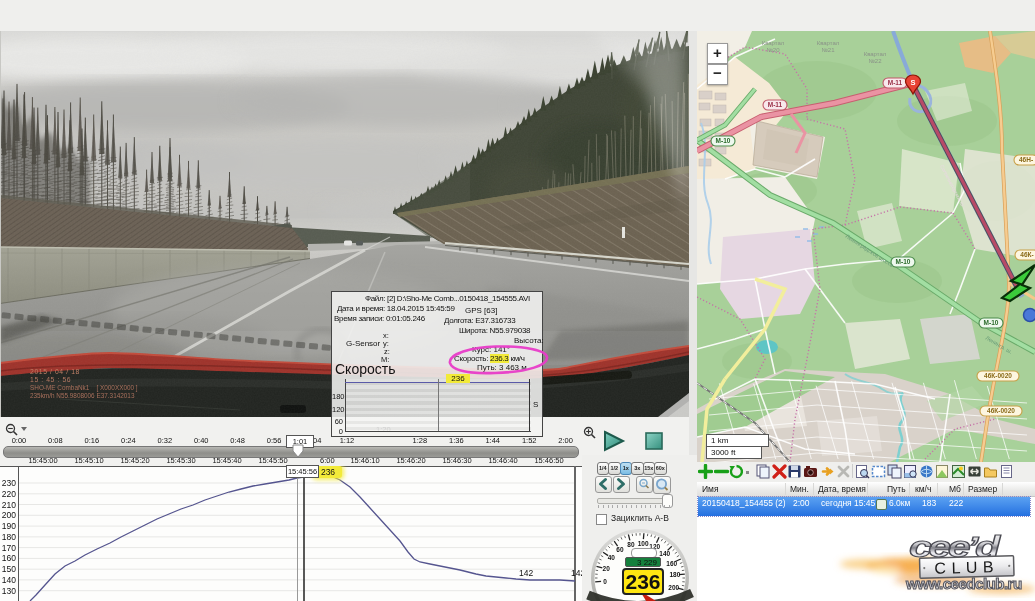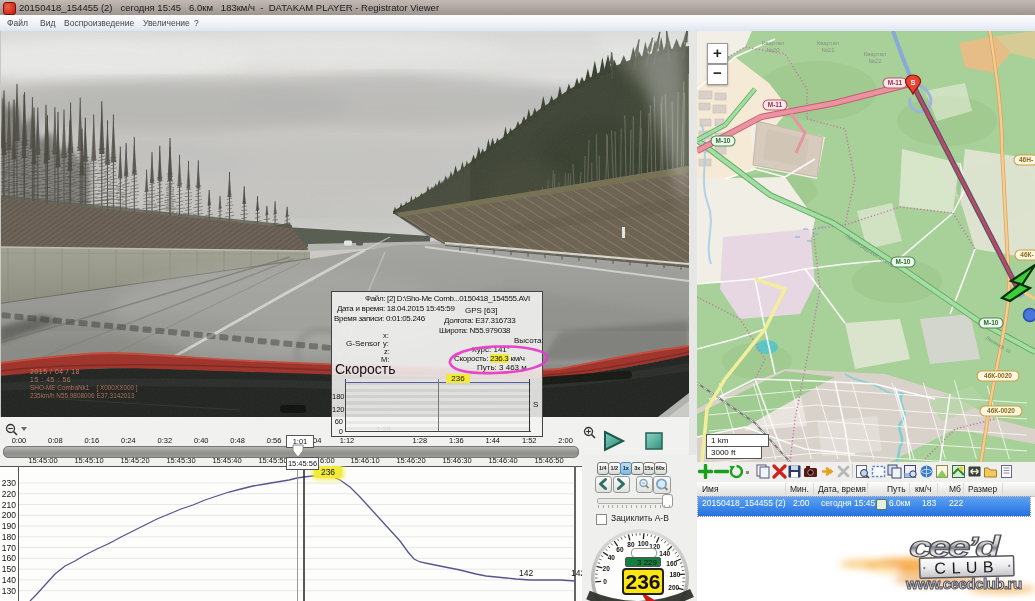--- a/index.html
+++ b/index.html
@@ -1,30 +1,19 @@
 <!DOCTYPE html>
 <html><head><meta charset="utf-8"><style>
 *{margin:0;padding:0;box-sizing:content-box}
 html,body{width:1035px;height:601px;overflow:hidden;font-family:"Liberation Sans",sans-serif}
 #root{position:relative;width:1035px;height:601px;background:#efefed}
 </style></head><body>
 <div id="root">
 
-<div style="position:absolute;left:0;top:0;width:1035px;height:15px;background:linear-gradient(#c3bab6,#a99f9b 70%,#9e9490);border-bottom:1px solid #8a807c">
- <div style="position:absolute;left:3px;top:2px;width:11px;height:11px;background:radial-gradient(circle at 35% 35%,#f06048,#c01808);border-radius:3px;border:1px solid #801000"></div>
- <div style="position:absolute;left:19px;top:2px;font-size:9.5px;color:#1a1a1a;white-space:nowrap">20150418_154455 (2)&nbsp;&nbsp;&nbsp;сегодня 15:45&nbsp;&nbsp;&nbsp;6.0км&nbsp;&nbsp;&nbsp;183км/ч&nbsp;&nbsp;-&nbsp;&nbsp;DATAKAM PLAYER - Registrator Viewer</div>
-</div>
 
-<div style="position:absolute;left:0;top:15px;width:1035px;height:16px;background:linear-gradient(#fdfdfe,#eef1f7 60%,#dfe5f0);border-bottom:1px solid #b8b8b6">
- <div style="position:absolute;left:7px;top:3px;font-size:8.5px;color:#444">Файл</div>
- <div style="position:absolute;left:40px;top:3px;font-size:8.5px;color:#444">Вид</div>
- <div style="position:absolute;left:64px;top:3px;font-size:8.5px;color:#444">Воспроизведение</div>
- <div style="position:absolute;left:143px;top:3px;font-size:8.5px;color:#444">Увеличение</div>
- <div style="position:absolute;left:194px;top:3px;font-size:8.5px;color:#444">?</div>
-</div>
 
 <div style="position:absolute;left:0;top:31px;width:689px;height:386px;background:#8a8a86;overflow:hidden">
 <svg width="689" height="386" viewBox="0 0 689 386" style="position:absolute;left:0;top:0">
 <defs>
 <linearGradient id="sky" x1="0" y1="0" x2="0" y2="1">
  <stop offset="0" stop-color="#dadad8"></stop>
             <stop offset="0.35" stop-color="#cac9c5"></stop>
  <stop offset="0.75" stop-color="#c6c5c1"></stop>
             <stop offset="1" stop-color="#cbcac6"></stop>
 </linearGradient>
@@ -887,21 +876,21 @@
 <div style="position:absolute;left:113px;top:38.5px;width:44px;text-align:center;font:7.5px 'Liberation Sans',sans-serif;color:#111">15:45:20</div>
 <div style="position:absolute;left:159px;top:38.5px;width:44px;text-align:center;font:7.5px 'Liberation Sans',sans-serif;color:#111">15:45:30</div>
 <div style="position:absolute;left:205px;top:38.5px;width:44px;text-align:center;font:7.5px 'Liberation Sans',sans-serif;color:#111">15:45:40</div>
 <div style="position:absolute;left:251px;top:38.5px;width:44px;text-align:center;font:7.5px 'Liberation Sans',sans-serif;color:#111">15:45:50</div>
 <div style="position:absolute;left:320px;top:38.5px;font:7.5px 'Liberation Sans',sans-serif;color:#111">6:00</div>
 <div style="position:absolute;left:343px;top:38.5px;width:44px;text-align:center;font:7.5px 'Liberation Sans',sans-serif;color:#111">15:46:10</div>
 <div style="position:absolute;left:389px;top:38.5px;width:44px;text-align:center;font:7.5px 'Liberation Sans',sans-serif;color:#111">15:46:20</div>
 <div style="position:absolute;left:435px;top:38.5px;width:44px;text-align:center;font:7.5px 'Liberation Sans',sans-serif;color:#111">15:46:30</div>
 <div style="position:absolute;left:481px;top:38.5px;width:44px;text-align:center;font:7.5px 'Liberation Sans',sans-serif;color:#111">15:46:40</div>
 <div style="position:absolute;left:527px;top:38.5px;width:44px;text-align:center;font:7.5px 'Liberation Sans',sans-serif;color:#111">15:46:50</div>
-<div style="position:absolute;left:286px;top:40px;width:31px;height:11px;background:#fff;border:1px solid #555;font:7.5px/11px 'Liberation Sans',sans-serif;text-align:center;color:#111;z-index:3">15:45:56</div>
+<div style="position:absolute;left:286px;top:48px;width:31px;height:11px;background:#fff;border:1px solid #555;font:7.5px/11px 'Liberation Sans',sans-serif;text-align:center;color:#111;z-index:3">15:45:56</div>
 <svg width="24" height="24" style="position:absolute;left:602px;top:13px">
         <defs>
           <linearGradient id="pg" x1="0" y1="0" x2="1" y2="1">
             <stop offset="0" stop-color="#7ecfc0"></stop>
             <stop offset="1" stop-color="#2e8876"></stop>
           </linearGradient>
         </defs>
         <polygon points="3,2 21,11 3,20" fill="url(#pg)" stroke="#1d5a4c" stroke-width="2"></polygon>
       </svg>
 <svg width="22" height="22" style="position:absolute;left:644px;top:14px">
@@ -1363,21 +1352,21 @@
         </g>
 </svg>
 </div>
 
 <div style="position:absolute;left:331px;top:291px;width:212px;height:146px;background:rgba(243,243,241,0.88);border:1px solid #444;box-sizing:border-box;font-family:'Liberation Sans',sans-serif;color:#111;z-index:20">
 <div style="position:absolute;left:33px;top:2px;font-size:8px;white-space:nowrap;letter-spacing:-0.35px">Файл: [2] D:\Sho-Me Comb...0150418_154555.AVI</div>
 <div style="position:absolute;left:5px;top:12px;font-size:8px;white-space:nowrap;letter-spacing:-0.3px">Дата и время: 18.04.2015 15:45:59</div>
 <div style="position:absolute;left:2px;top:22px;font-size:8px;white-space:nowrap;letter-spacing:-0.3px">Время записи: 0:01:05.246</div>
 <div style="position:absolute;left:133px;top:14px;font-size:8px;white-space:nowrap;">GPS [63]</div>
 <div style="position:absolute;left:112px;top:24px;font-size:8px;white-space:nowrap;letter-spacing:-0.3px">Долгота: E37.316733</div>
-<div style="position:absolute;left:107px;top:34px;font-size:8px;white-space:nowrap;letter-spacing:-0.3px">Широта: N55.979038</div>
+<div style="position:absolute;left:127px;top:34px;font-size:8px;white-space:nowrap;letter-spacing:-0.3px">Широта: N55.979038</div>
 <div style="position:absolute;left:135px;top:44px;font-size:8px;white-space:nowrap;padding-left:47px;">Высота:</div>
 <div style="position:absolute;left:140px;top:53px;font-size:8px;white-space:nowrap;">Курс: 141°</div>
 <div style="position:absolute;left:122px;top:62px;font-size:8px;white-space:nowrap;letter-spacing:-0.3px">Скорость: <span style="background:#f2ea39">236.3</span> км/ч</div>
 <div style="position:absolute;left:145px;top:71px;font-size:8px;white-space:nowrap;">Путь: 3 463 м</div>
 <div style="position:absolute;left:51px;top:39px;font-size:7.5px;white-space:nowrap;">x:</div>
 <div style="position:absolute;left:14px;top:47px;font-size:8px;white-space:nowrap;">G-Sensor</div>
 <div style="position:absolute;left:51px;top:47px;font-size:7.5px;white-space:nowrap;">у:</div>
 <div style="position:absolute;left:52px;top:55px;font-size:7.5px;white-space:nowrap;">z:</div>
 <div style="position:absolute;left:49px;top:63px;font-size:7.5px;white-space:nowrap;">М:</div>
 <div style="position:absolute;left:3px;top:69px;font-size:14px;white-space:nowrap;">Скорость</div>

